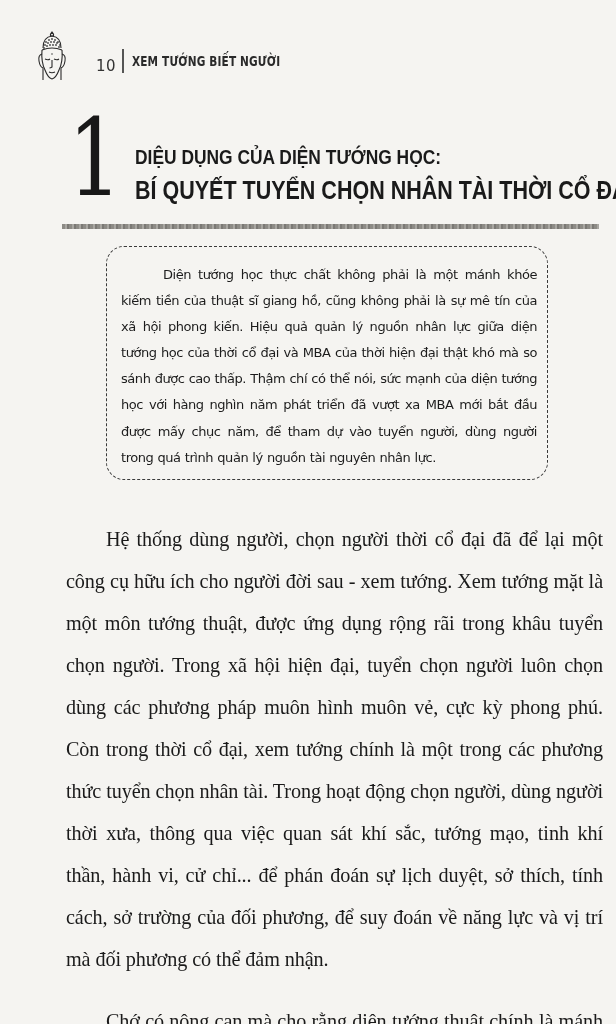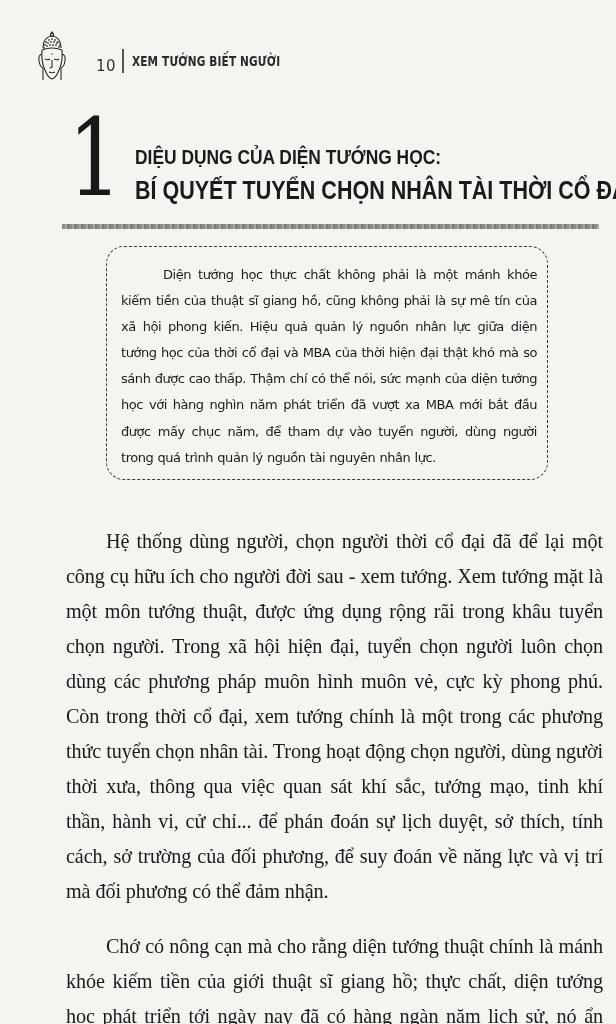--- a/index.html
+++ b/index.html
@@ -126,24 +126,24 @@
       word-spacing: 0.5px;
     }
     
     .body-text {
       position: absolute;
       left: 66px;
       top: 506px;
       width: 537px;
     }
     .body-text p {
-      margin: 18px 0 20px 0;
+      margin: 12px 0 20px 0;
       font-family: "Liberation Serif", serif;
       font-size: 20.2px;
-      line-height: 35px;
+      line-height: 42px;
       text-align: justify;
       text-indent: 40px;
       color: #1a1a1a;
       letter-spacing: -0.1px;
     }
   </style>
 </head>
 <body>
 
 <div class="running-header">

